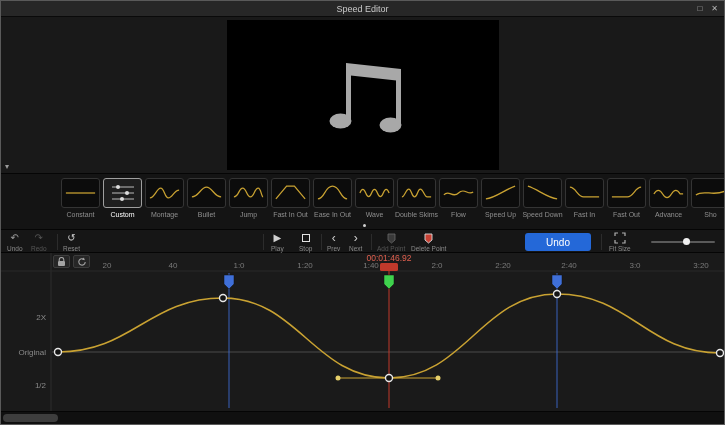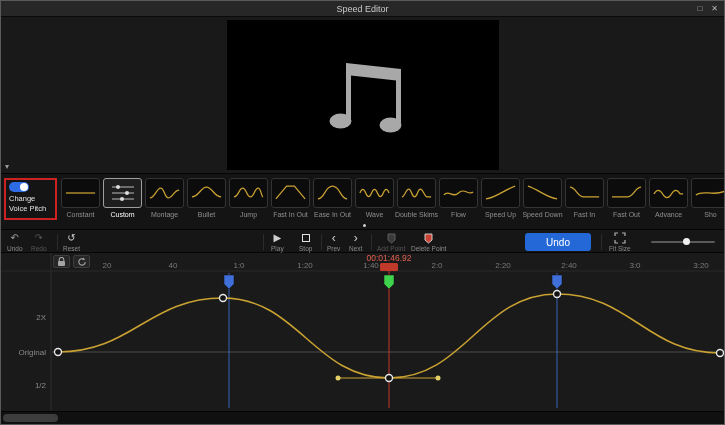--- a/index.html
+++ b/index.html
@@ -67,27 +67,20 @@
         <rect x="81" y="15" width="5" height="55" fill="#a8a8a8"></rect>
         <ellipse cx="25.5" cy="66" rx="11" ry="7.5" fill="#a8a8a8"></ellipse>
         <ellipse cx="75.5" cy="70" rx="11" ry="7.5" fill="#a8a8a8"></ellipse>
       </svg>
     </div>
   </div>
 
   <div class="collapse-caret">▾</div>
 
   <div class="presets-row">
-    <div class="voice-box">
-      <div class="toggle">
-        <span class="toggle-knob"></span>
-      </div>
-      <div class="voice-label">Change</div>
-      <div class="voice-label">Voice Pitch</div>
-    </div>
     <div class="preset-list">
         <div class="preset">
           <div class="thumb">
             <svg width="38" height="24" viewBox="0 0 38 24">
               <path d="M4 12 H34" fill="none" stroke="var(--curve_yellow)" stroke-width="1.3"></path>
             </svg>
           </div>
           <div class="plabel">Constant</div>
         </div>
         <div class="preset selected">

